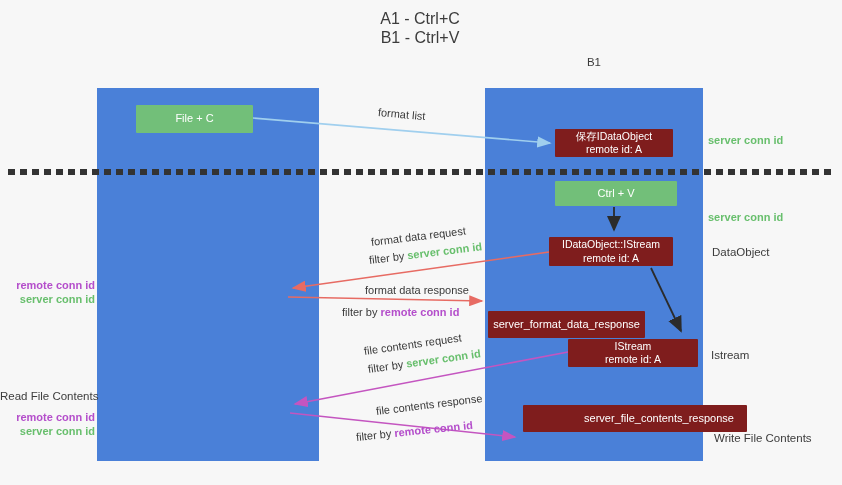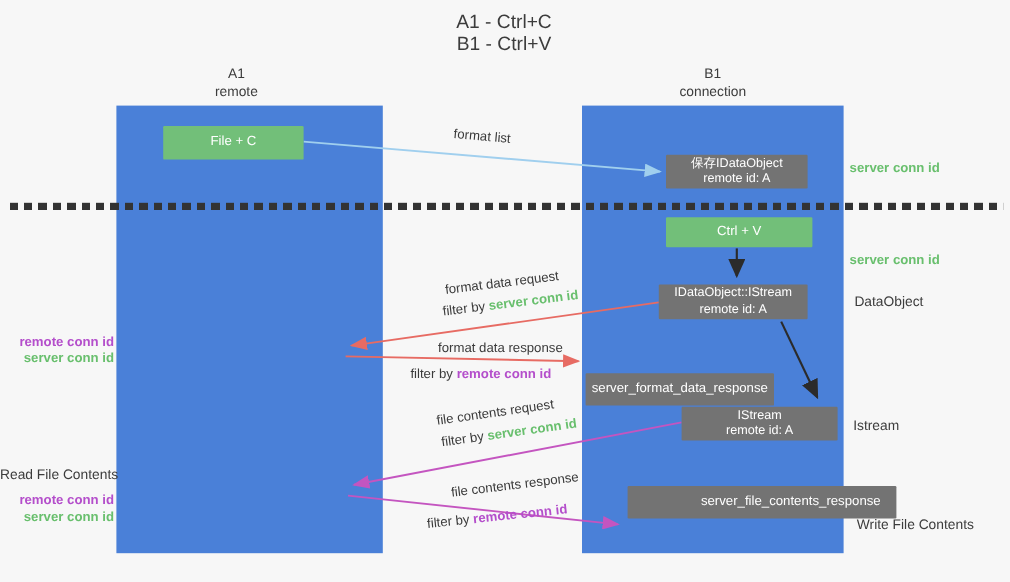--- a/index.html
+++ b/index.html
@@ -10,47 +10,42 @@
   .hdr{position:absolute;top:55px;text-align:center;font-size:11.5px;color:#3c3c3c;
        line-height:1.3;z-index:2;}
   .col{position:absolute;top:88px;height:373px;background:#4a80d8;z-index:1;}
   .dash{position:absolute;left:8px;top:169px;width:828px;height:6px;z-index:2;
         background:repeating-linear-gradient(90deg,#333 0 7px,transparent 7px 12px);}
   svg.overlay{position:absolute;left:0;top:0;z-index:2;pointer-events:none;}
   .node{position:absolute;z-index:3;display:flex;flex-direction:column;align-items:center;
         justify-content:center;color:#fff;text-align:center;font-size:11px;line-height:1.25;
         border-radius:1px;}
   .green{background:#72bf79;}
-  .orange{background:#737373;text-align:right;}
+  .orange{background:#7f1d1d;text-align:right;}
   .two{font-size:10.5px;}
   .lbl{position:absolute;font-size:11px;color:#3a3a3a;white-space:nowrap;z-index:4;
        transform-origin:left center;}
   .gt{color:#68bf6d;font-weight:700;}
   .pt{color:#b44ecb;font-weight:700;}
   .dark{color:#3c3c3c;font-size:11.5px;}
   .stack{text-align:right;}
   .stack div{line-height:1.25;}
 </style>
 </head>
 <body>
 
 <div class="canvas">
 
   <div class="title">
     <div>A1 - Ctrl+C</div>
     <div>B1 - Ctrl+V</div>
   </div>
 
-  <div class="hdr" style="left:97px;width:200px;">
-    <div>A1</div>
-    <div>remote</div>
-  </div>
   <div class="hdr" style="left:485px;width:218px;">
     <div>B1</div>
-    <div>connection</div>
   </div>
 
   <div class="col" style="left:97px;width:222px;"></div>
   <div class="col" style="left:485px;width:218px;"></div>
 
   <div class="dash"></div>
 
   <svg class="overlay" width="842" height="485">
     <defs>
       <marker id="m-blue" markerWidth="9" markerHeight="7" refX="8" refY="3.5" orient="auto">

